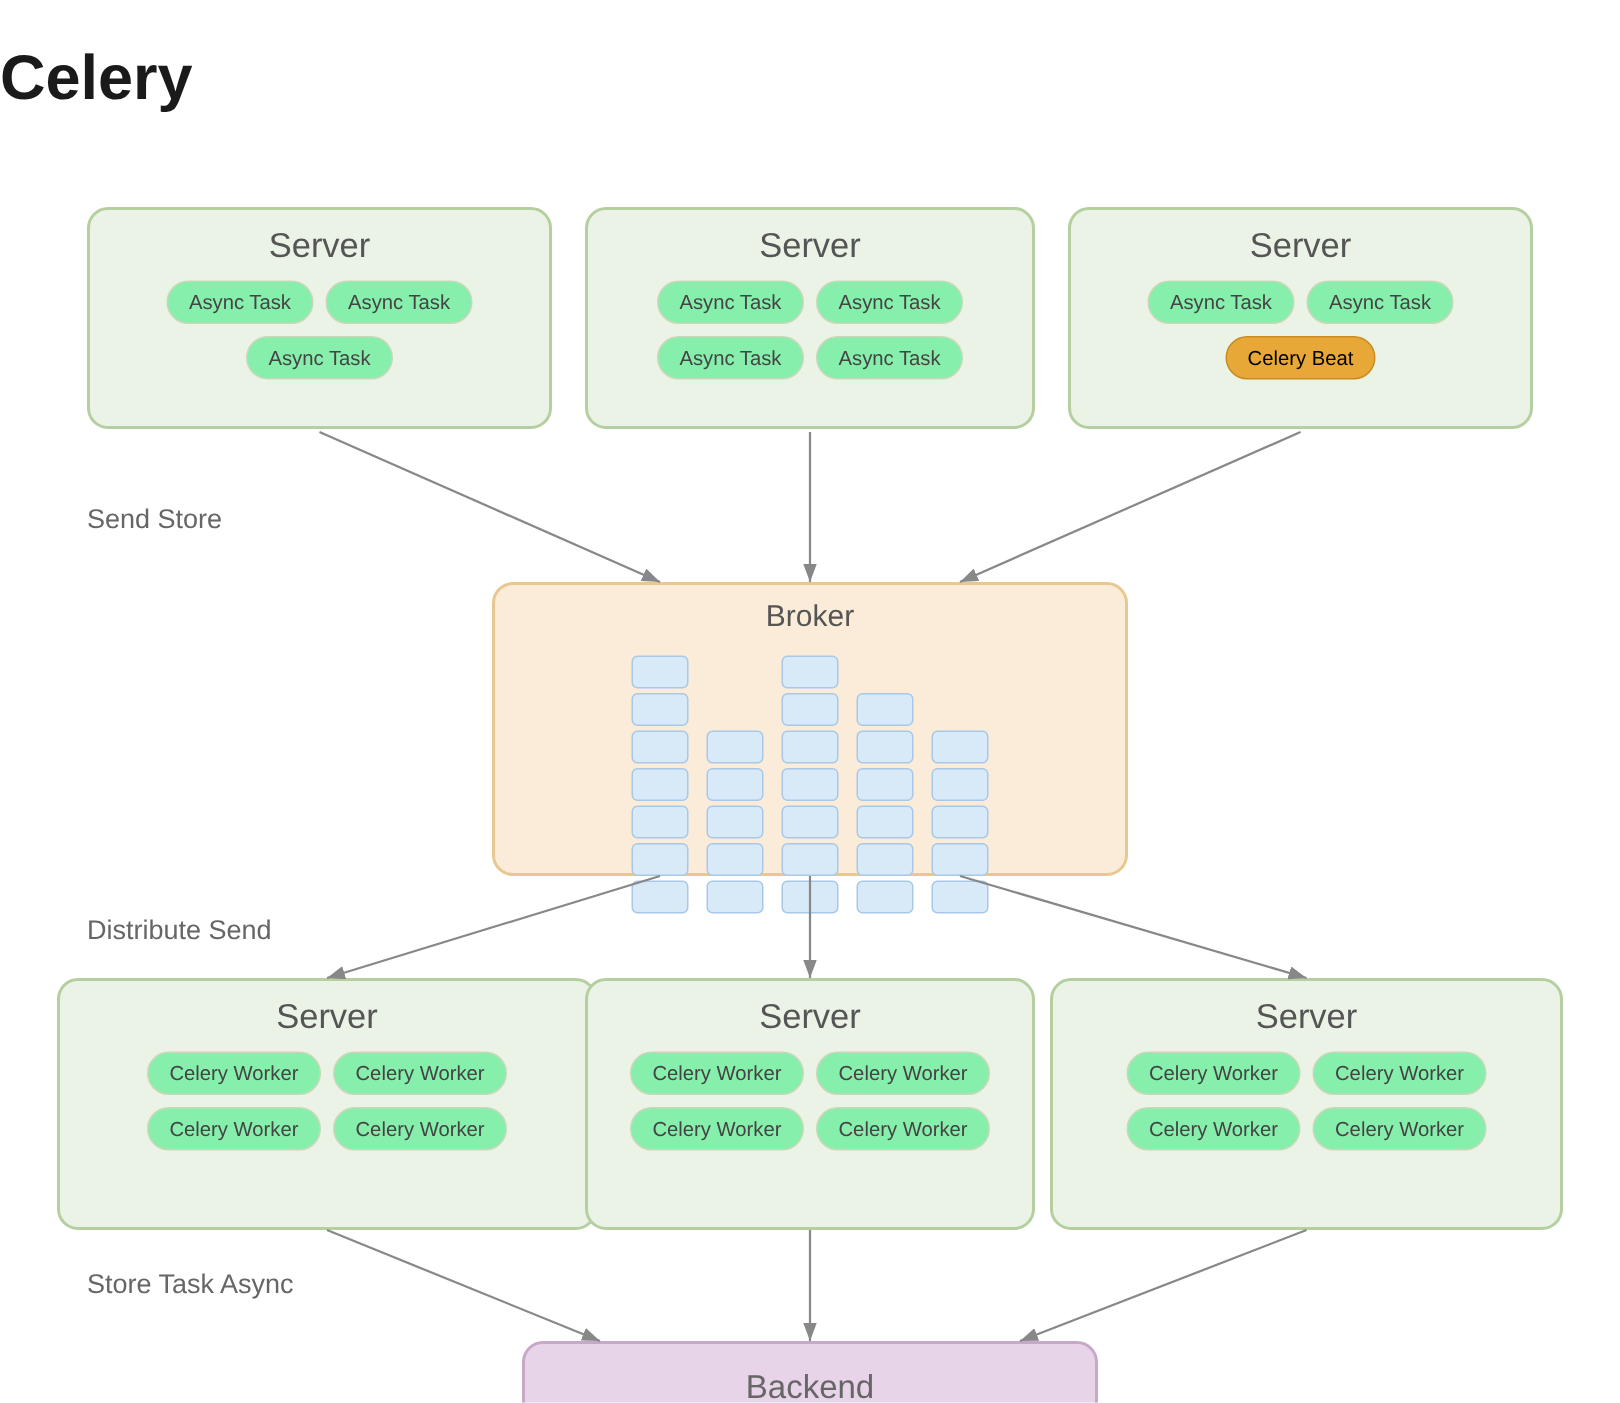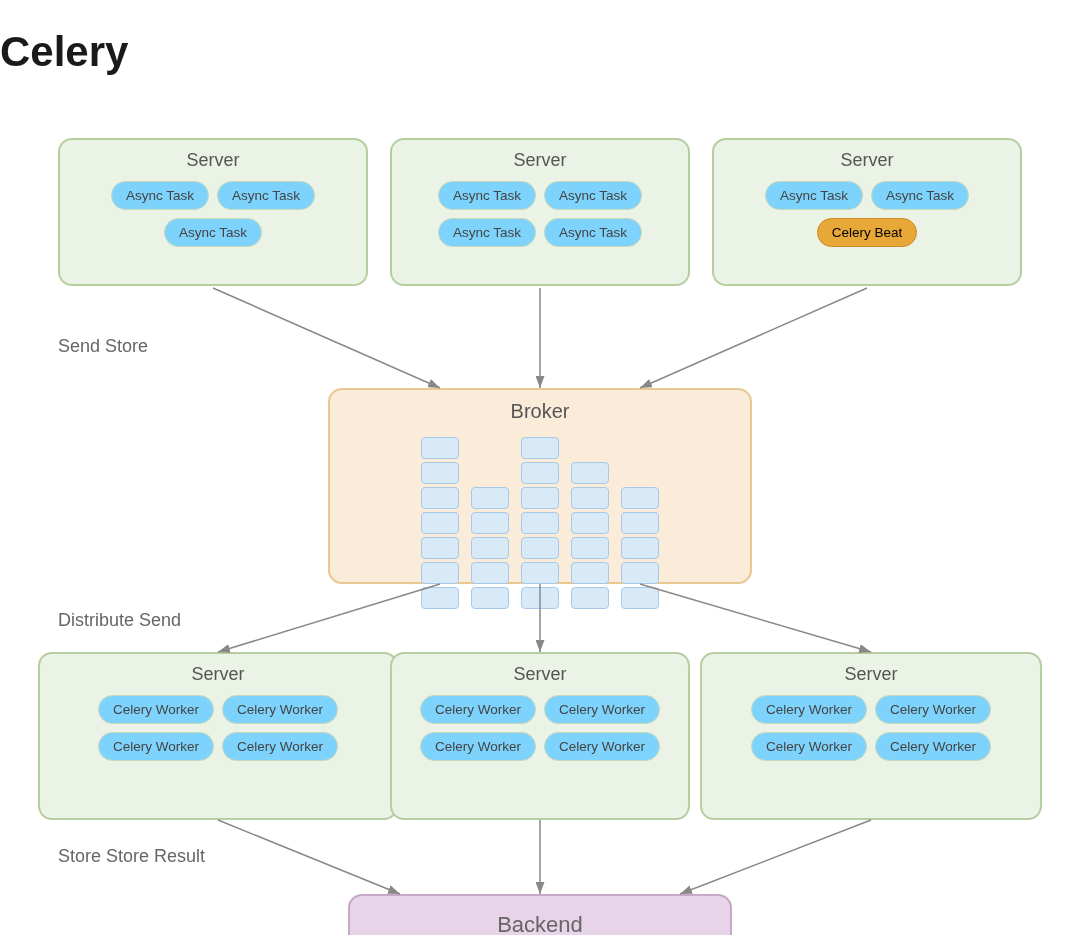--- a/index.html
+++ b/index.html
@@ -32,37 +32,37 @@
       border-radius: 14px;
       border: 2px solid #b5cfa0;
       background: #eaf3e5;
       display: flex;
       flex-direction: column;
       align-items: center;
       padding: 10px 14px 14px;
     }
 
     .server-label {
-      font-size: 18px;
+      font-size: 23px;
       color: #555;
       margin-bottom: 10px;
       font-weight: 400;
     }
 
     .task-chips {
       display: flex;
       flex-wrap: wrap;
       gap: 8px;
       justify-content: center;
     }
 
     .chip {
       border-radius: 20px;
       border: 1.5px solid #c8d8b8;
-      background: #7dd3fc;
+      background: #86efac;
       font-size: 13.5px;
       color: #444;
       padding: 6px 14px;
       white-space: nowrap;
     }
 
     .chip-beat {
       background: #e8a838;
       border-color: #c88c20;
       color: #000000;
@@ -256,21 +256,21 @@
   <div class="server-box" style="left:700px; top:556px; width:342px; height:168px;">
     <span class="server-label">Server</span>
     <div class="task-chips">
       <span class="chip">Celery Worker</span>
       <span class="chip">Celery Worker</span>
       <span class="chip">Celery Worker</span>
       <span class="chip">Celery Worker</span>
     </div>
   </div>
 
-  <div class="flow-label" style="left:58px; top:750px;">Store Store Result</div>
+  <div class="flow-label" style="left:58px; top:750px;">Store Task Async</div>
 
   <div class="backend-box" style="left:348px; top:798px; width:384px; height:62px;">
     <span class="backend-label">Backend</span>
   </div>
 
   <svg class="arrows-svg">
     <defs>
       <marker id="arrowhead" markerWidth="8" markerHeight="6" refX="8" refY="3" orient="auto">
         <polygon points="0 0, 8 3, 0 6" fill="#888"></polygon>
       </marker>

